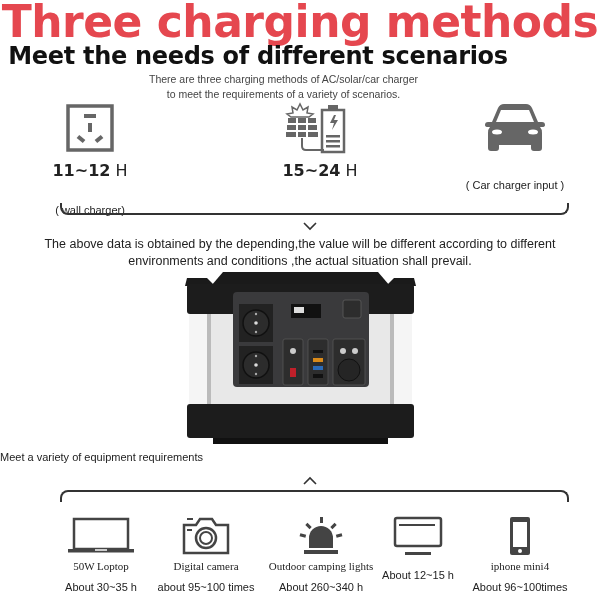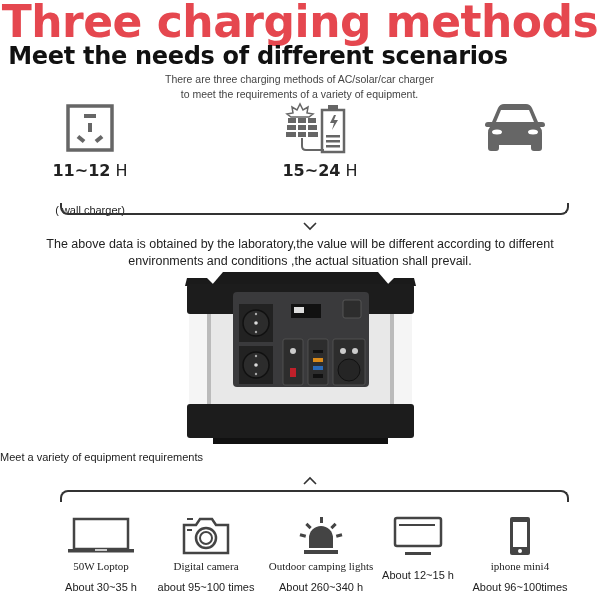--- a/index.html
+++ b/index.html
@@ -1,20 +1,20 @@
 <!DOCTYPE html>
 <html><head>
 <meta charset="utf-8">
 <style>
   html, body { margin:0; padding:0; background:#ffffff; }
   body { width:600px; height:600px; position:relative; overflow:hidden; font-family:"DejaVu Sans", sans-serif; color:#222; }
   .abs { position:absolute; }
   .title { left:0; width:600px; top:-4px; text-align:center; font-size:44px; font-weight:bold; color:#e5474f; letter-spacing:-0.5px; }
   .subtitle { left:0; width:516px; top:42px; text-align:center; font-size:24px; font-weight:bold; color:#111; letter-spacing:-0.3px; }
-  .desc { left:16px; width:567px; text-align:center; font-size:10.5px; color:#444; font-family:"Liberation Sans", sans-serif; }
+  .desc { left:0; width:567px; text-align:center; font-size:10.5px; color:#444; font-family:"Liberation Sans", sans-serif; }
   .method { width:170px; text-align:center; }
   .method .icon { height:55px; display:flex; align-items:center; justify-content:center; }
   .method .hours { font-size:16px; margin-top:6px; color:#222; }
   .method .hours b { font-weight:bold; }
   .method .note { font-size:11px; margin-top:24px; font-family:"Liberation Sans", sans-serif; color:#222; }
   .bracket-top { left:60px; top:203px; width:505px; height:10px; border-bottom:2px solid #333; border-left:2px solid #333; border-right:2px solid #333; border-radius:0 0 8px 8px; }
   .chev { left:303px; width:14px; height:14px; }
   .disclaimer { left:0; width:600px; top:236px; text-align:center; font-size:12.5px; line-height:17px; color:#222; font-family:"Liberation Sans", sans-serif; }
   .device { left:183px; top:270px; width:235px; height:175px; }
   .meet { left:0; width:600px; top:451px; text-align:left; font-size:11px; color:#222; font-family:"Liberation Sans", sans-serif; }
@@ -23,21 +23,21 @@
   .equip .icon { height:48px; display:flex; align-items:center; justify-content:center; }
   .equip .name { font-size:11px; margin-top:0; font-family:Liberation Serif, serif; color:#222; white-space:nowrap; }
   .equip .dur { font-size:11px; margin-top:9px; font-family:"Liberation Sans", sans-serif; color:#222; white-space:nowrap; }
 </style>
 </head>
 <body>
 
 <div class="abs title">Three charging methods</div>
 <div class="abs subtitle">Meet the needs of different scenarios</div>
 <div class="abs desc" style="top:73px">There are three charging methods of AC/solar/car charger</div>
-<div class="abs desc" style="top:88px">to meet the requirements of a variety of equipment.</div>
+<div class="abs desc" style="top:88px">to meet the requirements of a variety of scenarios.</div>
 
 <div class="abs method" style="left:5px; top:100px">
   <div class="icon">
     <svg width="50" height="50" viewBox="0 0 50 50">
       <rect x="3" y="3" width="44" height="44" fill="none" stroke="#666" stroke-width="3.5"></rect>
       <rect x="19" y="11" width="12" height="4" fill="#666"></rect>
       <rect x="23" y="20" width="4" height="9" fill="#666"></rect>
       <rect x="14" y="32" width="4" height="8" fill="#666" transform="rotate(-50 16 36)"></rect>
       <rect x="32" y="32" width="4" height="8" fill="#666" transform="rotate(50 34 36)"></rect>
     </svg>
@@ -75,29 +75,30 @@
 
 <div class="abs method" style="left:430px; top:100px">
   <div class="icon">
     <svg width="62" height="52" viewBox="0 0 62 52">
       <path d="M14 6 q2 -4 6 -4 h22 q4 0 6 4 l6 14 h4 q3 0 3 3 q0 2 -3 2 h-2 q2 2 2 6 v15 q0 3 -3 3 h-5 q-3 0 -3 -3 v-3 h-32 v3 q0 3 -3 3 h-5 q-3 0 -3 -3 v-15 q0 -4 2 -6 h-2 q-3 0 -3 -2 q0 -3 3 -3 h4 z" fill="#666"></path>
       <path d="M17 8 h28 l5 12 h-38 z" fill="#fff"></path>
       <ellipse cx="13" cy="30" rx="5" ry="2.5" fill="#fff"></ellipse>
       <ellipse cx="49" cy="30" rx="5" ry="2.5" fill="#fff"></ellipse>
     </svg>
   </div>
+  <div class="note">( Car charger input )</div>
 </div>
 
 <div class="abs bracket-top"></div>
 <svg class="abs chev" style="top:219px" viewBox="0 0 14 14">
     <path d="M1 4 l6 6 l6 -6" fill="none" stroke="#333" stroke-width="1.6"></path>
   </svg>
 
 <div class="abs disclaimer">
-  <div>The above data is obtained by the laboratory,the value will be different according to different</div>
+  <div>The above data is obtained by the depending,the value will be different according to different</div>
   <div>environments and conditions ,the actual situation shall prevail.</div>
 </div>
 
 <svg class="abs device" viewBox="0 0 235 175">
 
   <path d="M40 2 h155 l12 14 h-179 z" fill="#1a1a1a"></path>
   <path d="M4 8 h20 l8 8 h-30 z" fill="#1a1a1a"></path>
   <path d="M211 8 h20 l2 8 h-30 z" fill="#1a1a1a"></path>
 
   <rect x="4" y="14" width="227" height="30" rx="3" fill="#1c1c1c"></rect>

